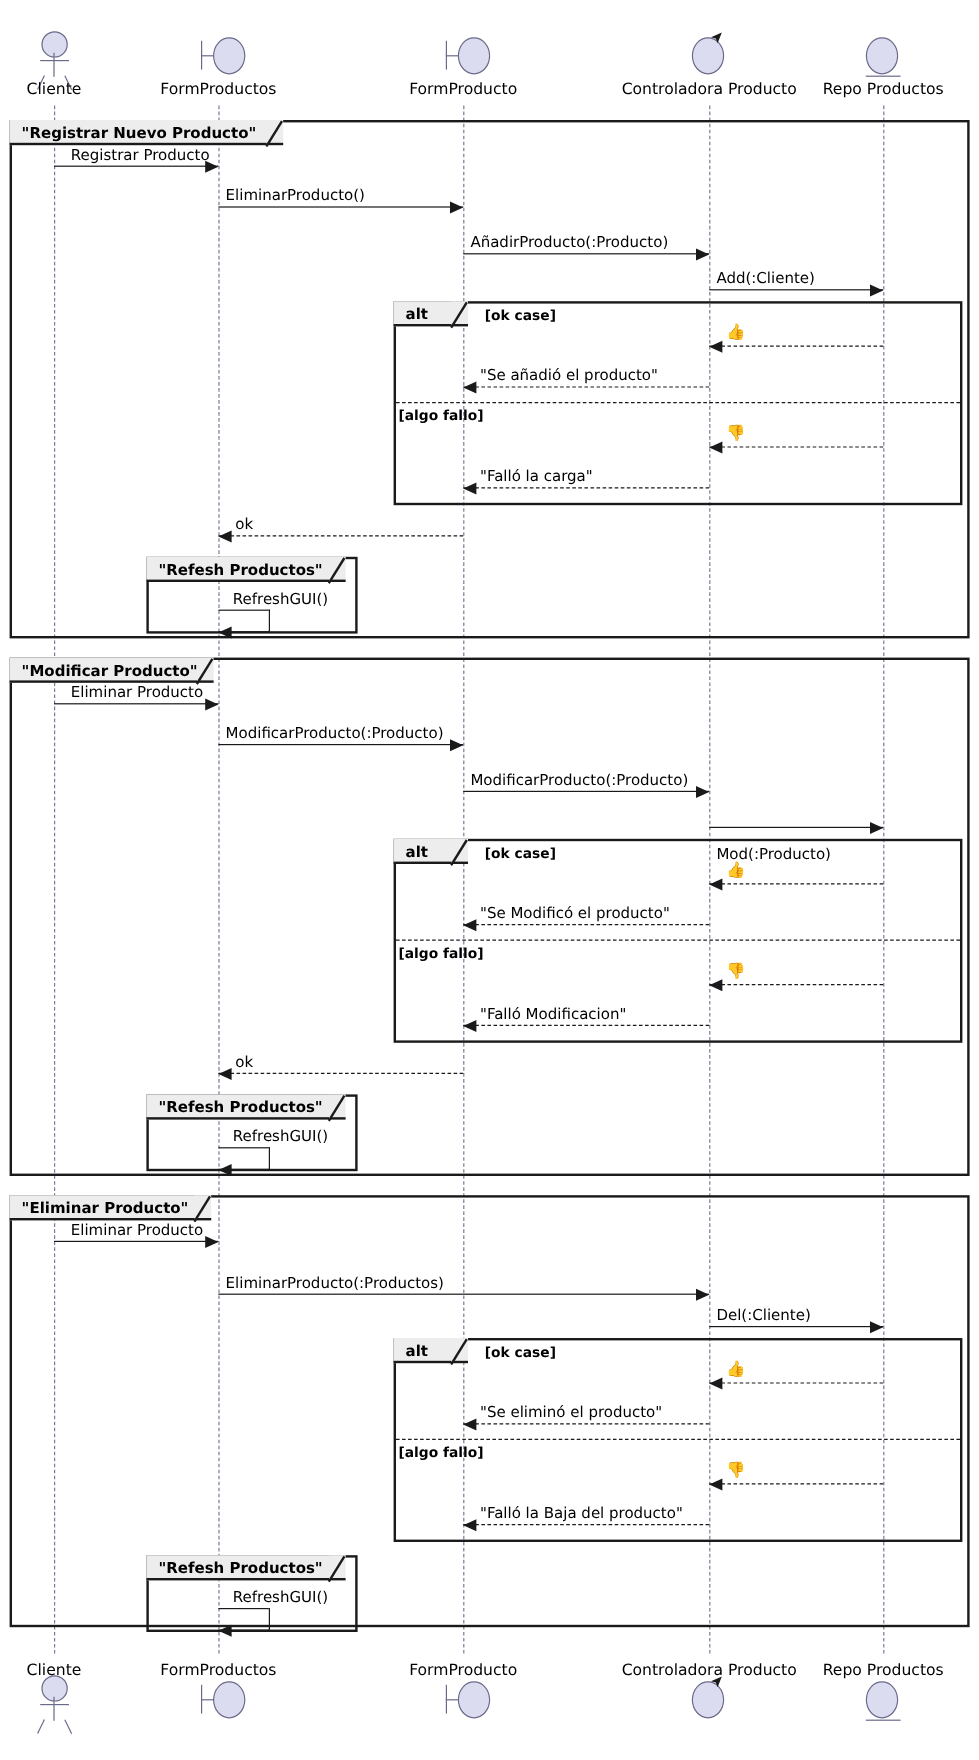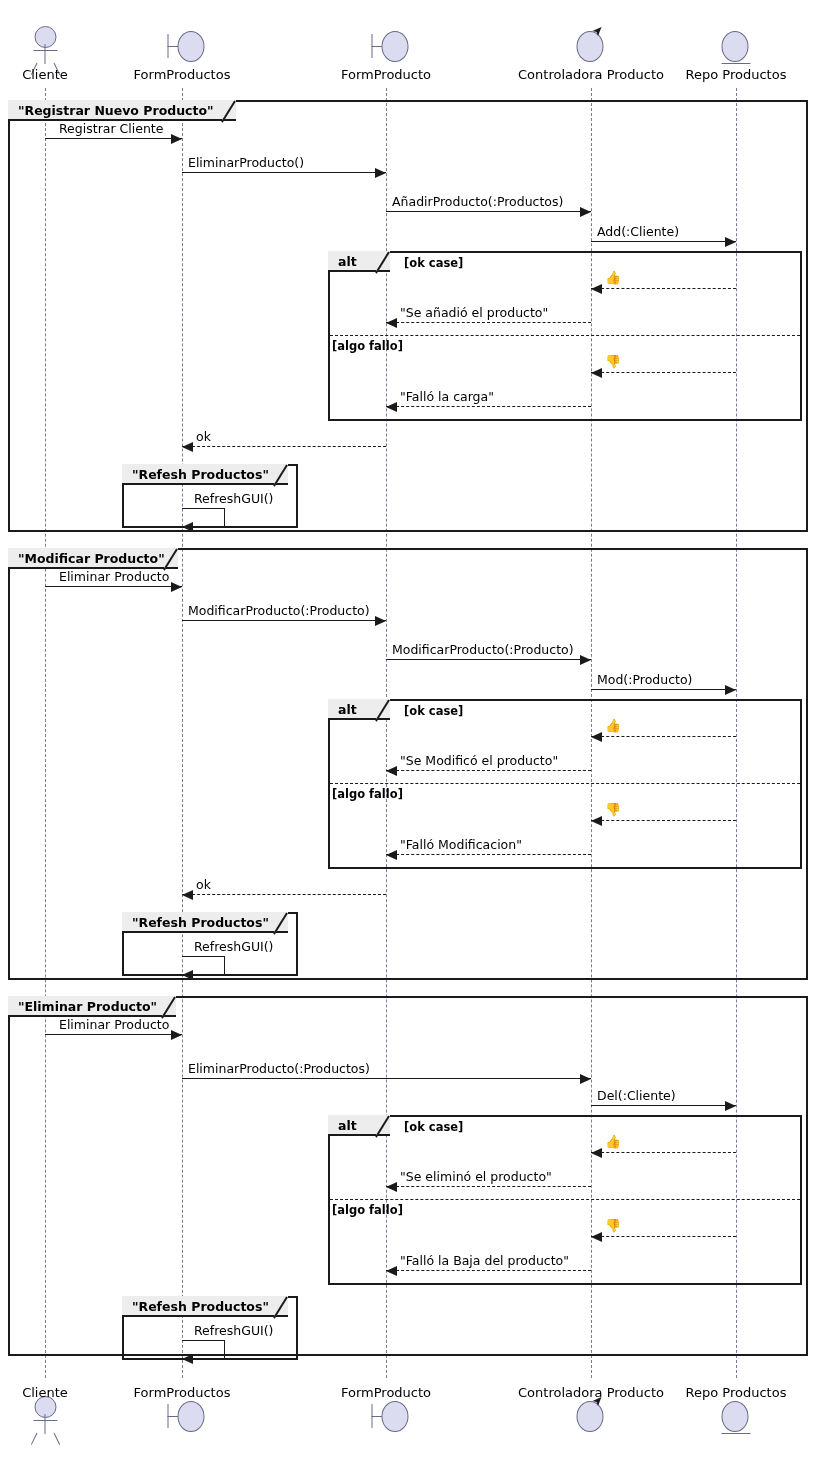--- a/index.html
+++ b/index.html
@@ -146,27 +146,27 @@
     <div class="lifeline" style="left: 591px; top: 88px; height: 1290px;"></div>
     <div class="lifeline" style="left: 736px; top: 88px; height: 1290px;"></div>
     <div class="frag" style="left: 8px; top: 100px; width: 800px; height: 432px;"></div>
     <div class="frag-hdr notch" style="left: 8px; top: 100px; width: 228px;">"Registrar Nuevo Producto"</div>
     <div class="notch-tri" style="left: 222px; top: 100px;"></div>
     <svg width="18" height="23" style="position: absolute; left: 221px; top: 100px;">
       <path d="M14 1 L1 22" stroke="#1a1a1a" stroke-width="2" fill="none"></path>
     </svg>
     <div class="msg-line" style="left: 45px; top: 138px; width: 137px;"></div>
     <div class="arrow-r" style="left: 171px; top: 133.5px;"></div>
-    <div class="msg-label" style="left: 59px; top: 121px;">Registrar Cliente</div>
+    <div class="msg-label" style="left: 59px; top: 121px;">Registrar Producto</div>
     <div class="msg-line" style="left: 182px; top: 172px; width: 204px;"></div>
     <div class="arrow-r" style="left: 375px; top: 167.5px;"></div>
     <div class="msg-label" style="left: 188px; top: 155px;">EliminarProducto()</div>
     <div class="msg-line" style="left: 386px; top: 211px; width: 205px;"></div>
     <div class="arrow-r" style="left: 580px; top: 206.5px;"></div>
-    <div class="msg-label" style="left: 392px; top: 194px;">AñadirProducto(:Productos)</div>
+    <div class="msg-label" style="left: 392px; top: 194px;">AñadirProducto(:Producto)</div>
     <div class="msg-line" style="left: 591px; top: 241px; width: 145px;"></div>
     <div class="arrow-r" style="left: 725px; top: 236.5px;"></div>
     <div class="msg-label" style="left: 597px; top: 224px;">Add(:Cliente)</div>
     <div class="frag" style="left: 328px; top: 251px; width: 474px; height: 170px;"></div>
     <div class="frag-hdr notch" style="left: 328px; top: 251px; width: 62px;">alt</div>
     <div class="notch-tri" style="left: 376px; top: 251px;"></div>
     <svg width="18" height="23" style="position: absolute; left: 375px; top: 251px;">
       <path d="M14 1 L1 22" stroke="#1a1a1a" stroke-width="2" fill="none"></path>
     </svg>
     <div class="alt-cond" style="left: 404px; top: 256px;">[ok case]</div>
@@ -208,21 +208,21 @@
     <div class="arrow-r" style="left: 171px; top: 581.5px;"></div>
     <div class="msg-label" style="left: 59px; top: 569px;">Eliminar Producto</div>
     <div class="msg-line" style="left: 182px; top: 620px; width: 204px;"></div>
     <div class="arrow-r" style="left: 375px; top: 615.5px;"></div>
     <div class="msg-label" style="left: 188px; top: 603px;">ModificarProducto(:Producto)</div>
     <div class="msg-line" style="left: 386px; top: 659px; width: 205px;"></div>
     <div class="arrow-r" style="left: 580px; top: 654.5px;"></div>
     <div class="msg-label" style="left: 392px; top: 642px;">ModificarProducto(:Producto)</div>
     <div class="msg-line" style="left: 591px; top: 689px; width: 145px;"></div>
     <div class="arrow-r" style="left: 725px; top: 684.5px;"></div>
-    <div class="msg-label" style="left: 597px; top: 672px;">Mod(:Producto)</div>
+    <div class="msg-label" style="left: 597px; top: 704px;">Mod(:Producto)</div>
     <div class="frag" style="left: 328px; top: 699px; width: 474px; height: 170px;"></div>
     <div class="frag-hdr notch" style="left: 328px; top: 699px; width: 62px;">alt</div>
     <div class="notch-tri" style="left: 376px; top: 699px;"></div>
     <svg width="18" height="23" style="position: absolute; left: 375px; top: 699px;">
       <path d="M14 1 L1 22" stroke="#1a1a1a" stroke-width="2" fill="none"></path>
     </svg>
     <div class="alt-cond" style="left: 404px; top: 704px;">[ok case]</div>
     <div class="alt-div" style="left: 330px; top: 783px; width: 470px;"></div>
     <div class="alt-cond" style="left: 332px; top: 787px;">[algo fallo]</div>
     <div class="msg-line dash" style="left: 591px; top: 736px; width: 145px;"></div>

